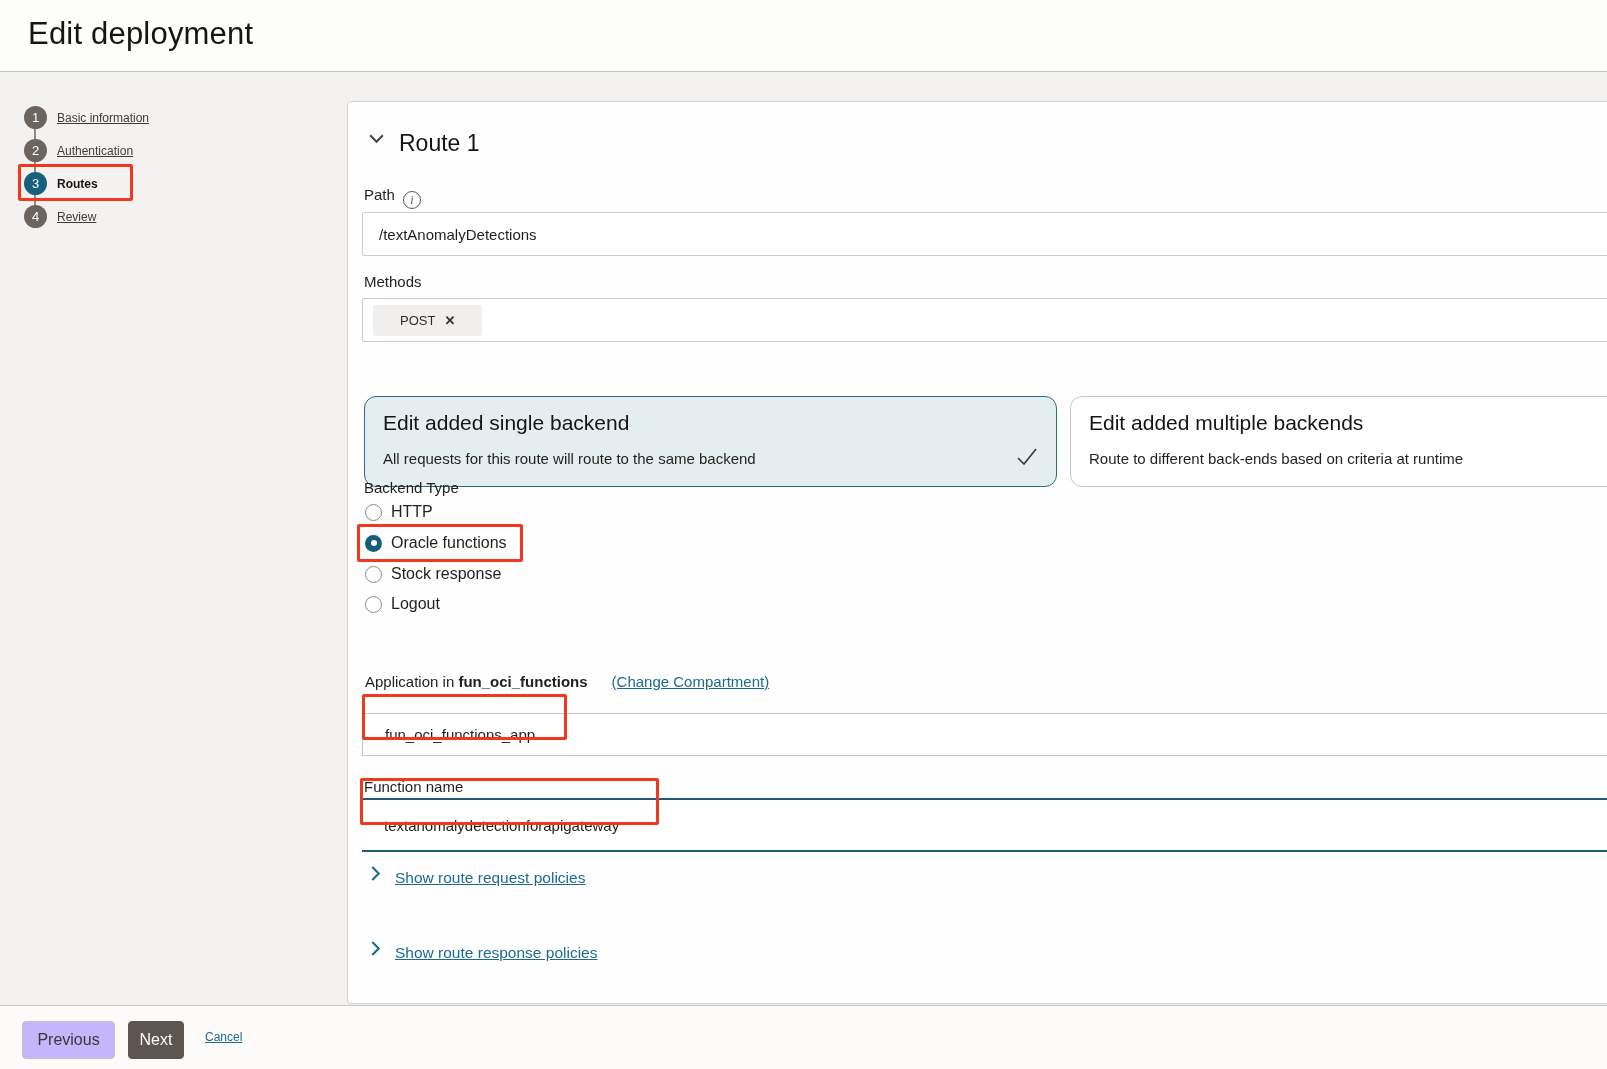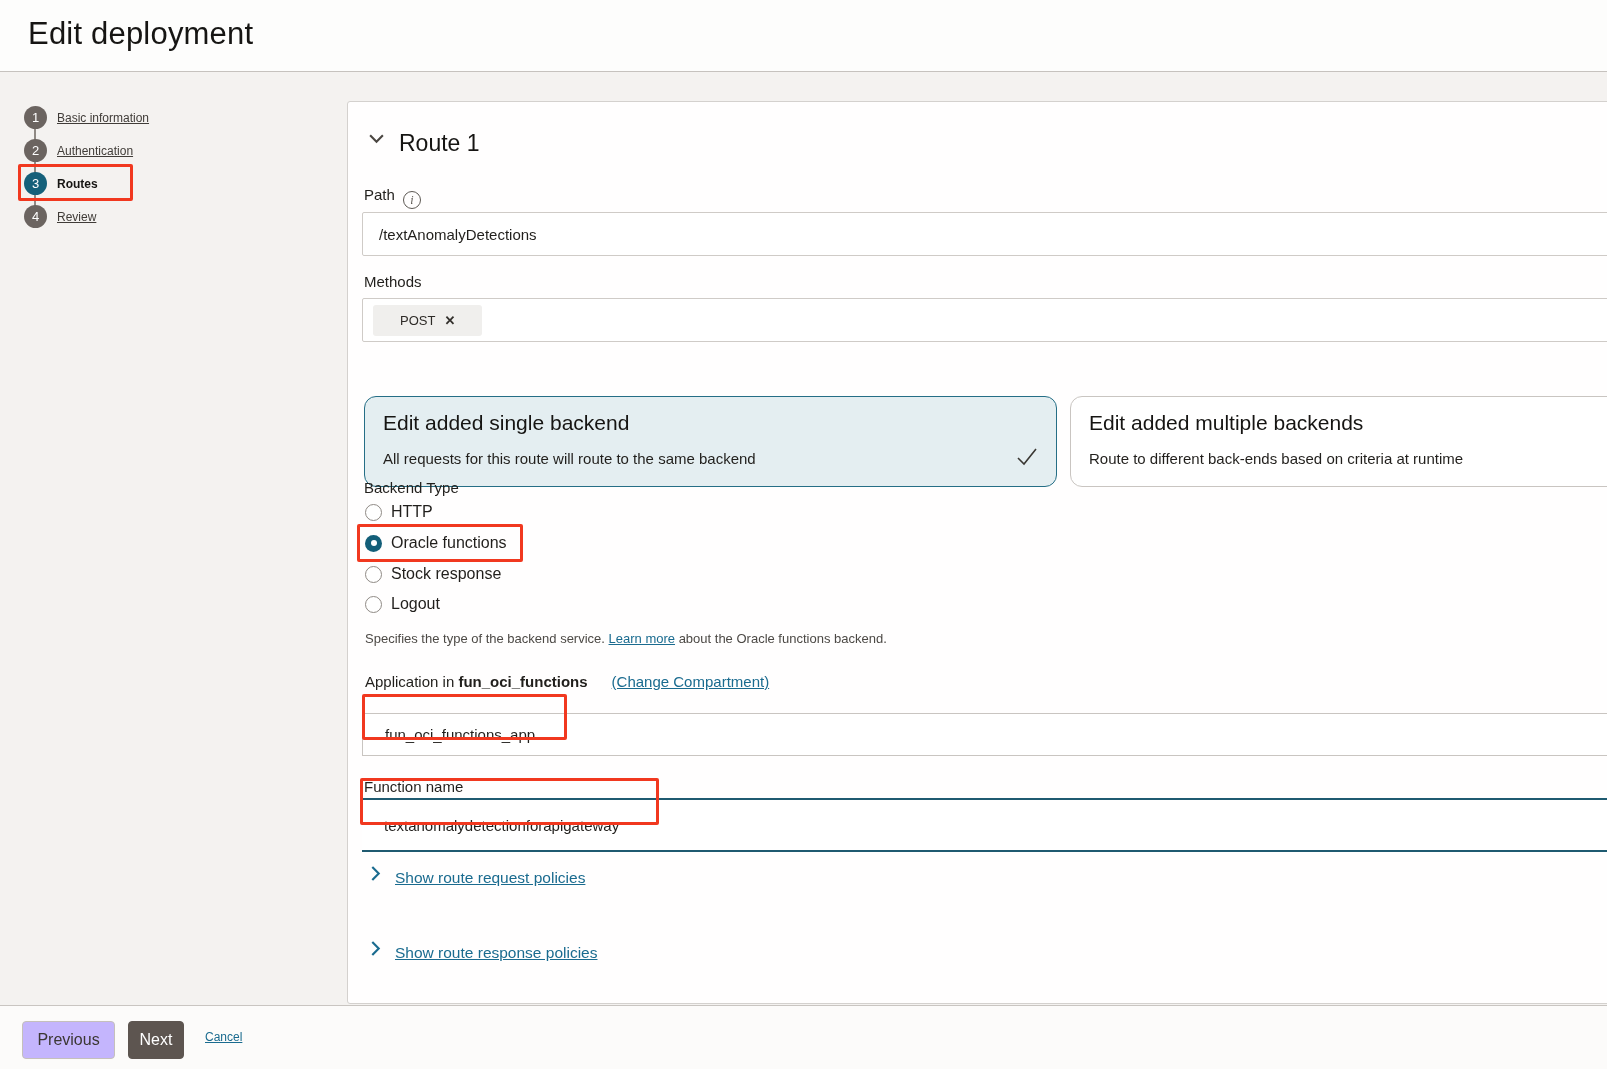--- a/index.html
+++ b/index.html
@@ -236,23 +236,20 @@
   </div>
   <div class="radio-row" style="top:463px;">
     <div class="radio-circle"></div>
     <span class="radio-label">Stock response</span>
   </div>
   <div class="radio-row" style="top:493px;">
     <div class="radio-circle"></div>
     <span class="radio-label">Logout</span>
   </div>
 
-  <div class="helper">
-    <span>Specifies the type of the backend service. </span><span class="inline-link">Learn more</span><span> about the Oracle functions backend.</span>
-  </div>
 
   <div class="app-label-row">
     <span>Application in </span><span class="bold">fun_oci_functions</span><span class="inline-link change">(Change Compartment)</span>
   </div>
   <div class="select-field">
     <span>fun_oci_functions_app</span>
   </div>
 
   <div class="abs" style="left:16px; top:676px;">
     <span class="field-label">Function name</span>

